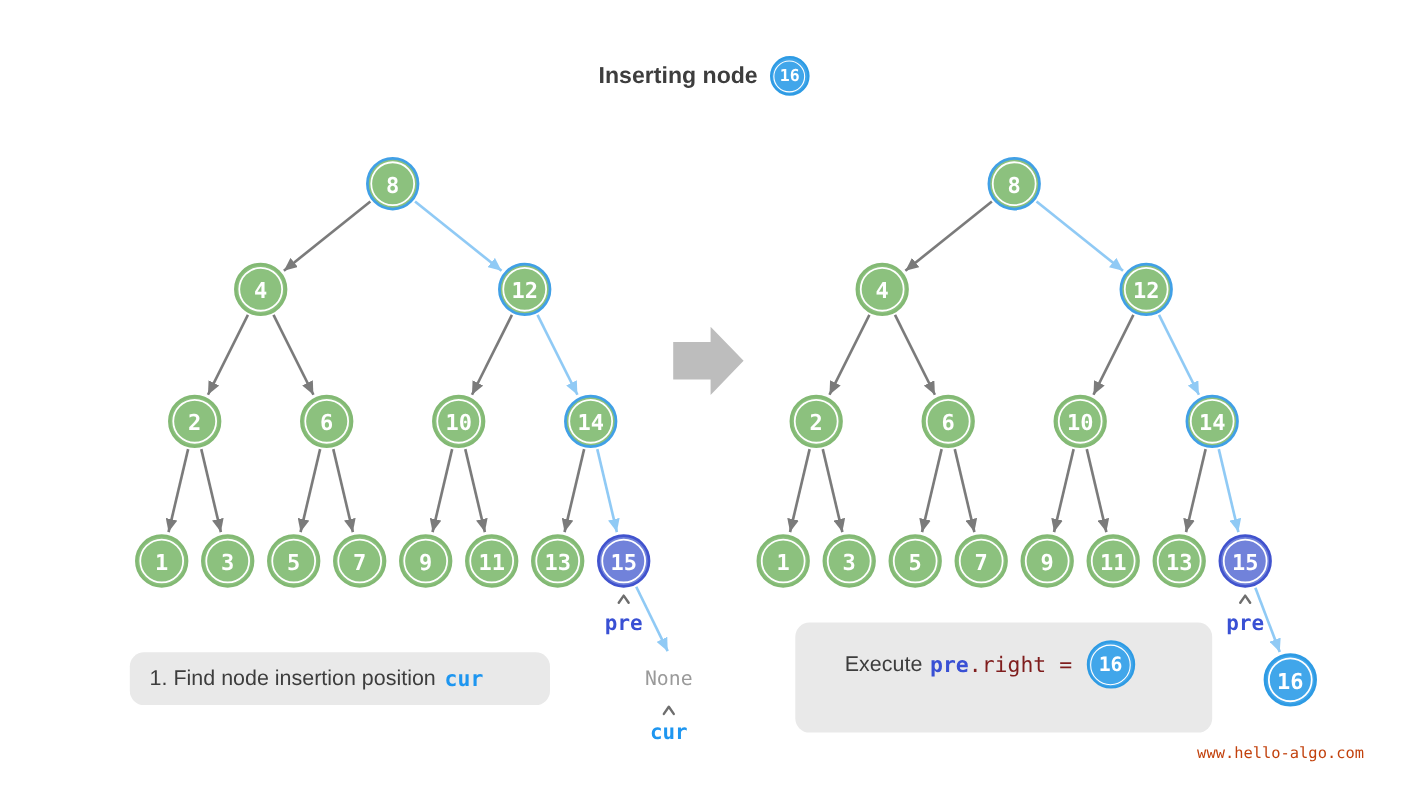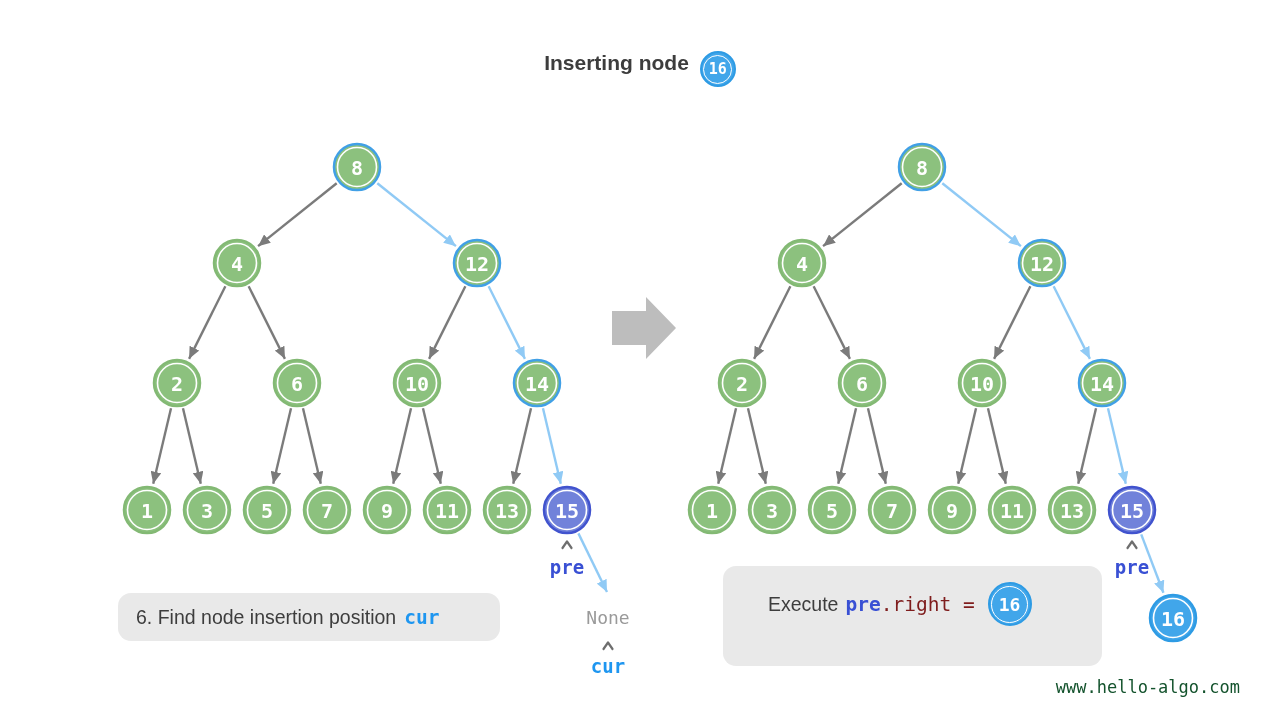--- a/index.html
+++ b/index.html
@@ -1,37 +1,37 @@
 <!DOCTYPE html>
 <html><head>
 <meta charset="utf-8">
 <style>
   html,body{margin:0;padding:0;background:#ffffff;}
   body{width:1280px;height:720px;overflow:hidden;font-family:"Liberation Sans",sans-serif;}
   .canvas{position:relative;width:1280px;height:720px;background:#ffffff;}
   #diagram-svg{position:absolute;left:0;top:0;}
 
   
-  .title-row{position:absolute;left:0;top:51px;width:100%;display:flex;justify-content:center;align-items:flex-start;gap:11px;font-size:21px;font-weight:bold;color:#3d3d3d;}
+  .title-row{position:absolute;left:0;top:51px;width:100%;display:flex;justify-content:center;align-items:center;gap:11px;font-size:21px;font-weight:bold;color:#3d3d3d;}
   .circle-node{position:relative;border-radius:50%;display:inline-flex;align-items:center;justify-content:center;box-sizing:border-box;color:#ffffff;font-family:"DejaVu Sans Mono",monospace;font-weight:bold;}
   .circle-node::after{content:"";position:absolute;inset:1.5px;border:1.5px solid #ffffff;border-radius:50%;}
   .title-node{width:36px;height:36px;background:#41a6ea;border:2.5px solid #2e9be4;font-size:15px;}
 
   
   .caption{position:absolute;background:#e9e9e9;border-radius:13px;color:#3d3d3d;font-size:19.5px;box-sizing:border-box;}
   .caption-1{left:118px;top:593px;width:382px;height:48px;display:flex;align-items:center;padding-left:18px;}
   .caption-2{left:723px;top:566px;width:379px;height:100px;padding:12px 0 0 23px;}
   .cap2-line2{display:flex;align-items:center;margin-top:4px;margin-left:22px;}
   .code{font-family:"DejaVu Sans Mono",monospace;font-size:19.5px;}
   .code-cur{color:#1e96f0;font-weight:bold;margin-left:8px;}
   .code-pre{color:#3950d4;font-weight:bold;margin-left:7px;}
   .code-gray{color:#7f1d1d;}
   .inline-node{width:44px;height:44px;background:#41a6ea;border:2.5px solid #2e9be4;font-size:18px;margin-left:13px;}
 
-  .watermark{position:absolute;right:40px;top:677px;font-family:"DejaVu Sans Mono",monospace;font-size:17px;color:#14532d;}
+  .watermark{position:absolute;right:40px;top:677px;font-family:"DejaVu Sans Mono",monospace;font-size:14px;color:#c2410c;}
 </style>
 </head>
 <body>
 
 <div class="canvas">
 
   <svg id="diagram-svg" width="1280" height="720" viewBox="0 0 1280 720">
       <defs>
         <marker id="arrow-gray" viewBox="0 0 10 9" refX="10" refY="4.5" markerWidth="5" markerHeight="4.5" orient="auto">
           <path d="M0,0 L10,4.5 L0,9 Z" fill="#7b7b7b"></path>
@@ -240,21 +240,21 @@
     </svg>
 
   <div class="title-row">
     <span>Inserting node</span>
     <span class="circle-node title-node">
         <span>16</span>
       </span>
   </div>
 
   <div class="caption caption-1">
-    <span>6. Find node insertion position</span>
+    <span>1. Find node insertion position</span>
     <span class="code code-cur">cur</span>
   </div>
 
   <div class="caption caption-2">
     <div class="cap2-line2">
       <span>Execute</span>
       <span class="code code-pre">pre</span>
       <span class="code code-gray">.right =</span>
       <span class="circle-node inline-node">
           <span>16</span>

